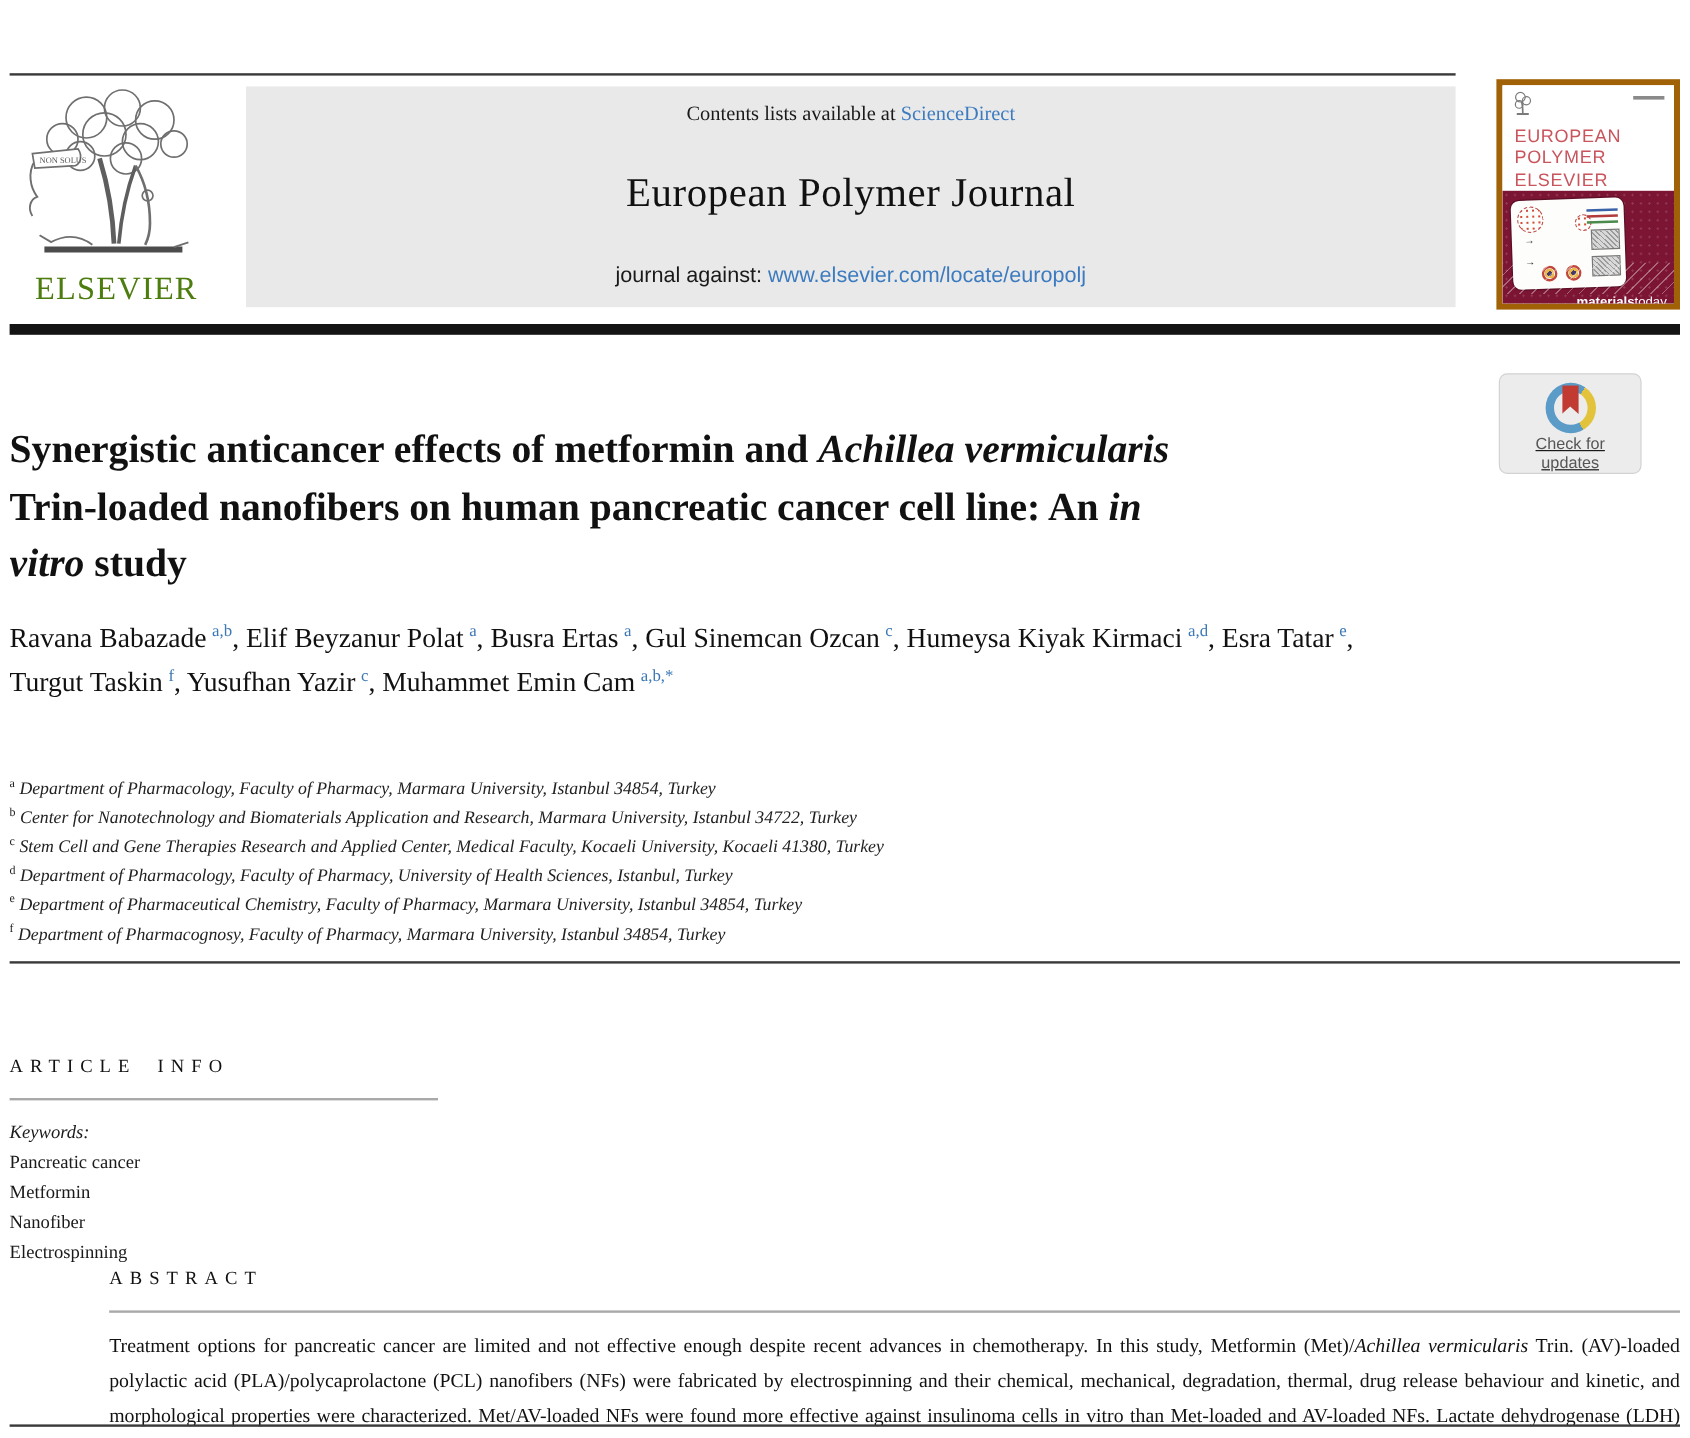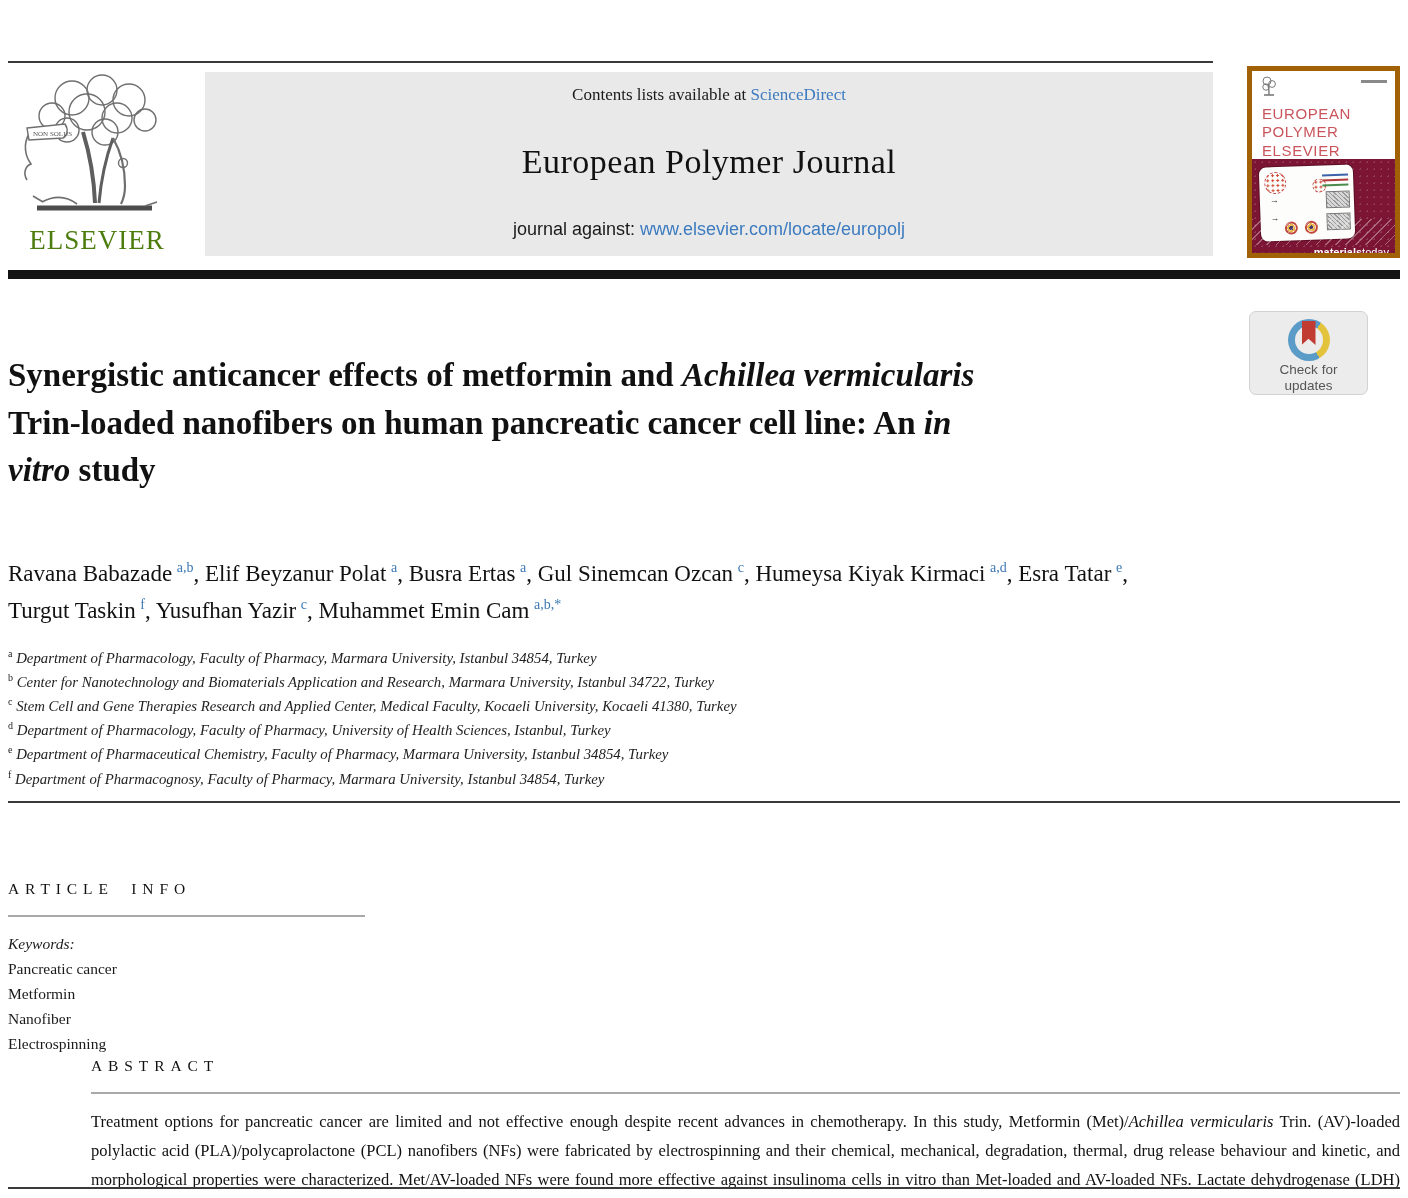--- a/index.html
+++ b/index.html
@@ -55,33 +55,33 @@
   .fl1 { left:24px; bottom:6px; } .fl2 { left:44px; bottom:6px; }
   .panel-arrow { position:absolute; font-size:9px; color:#333; }
   .pa1 { left:10px; top:28px; } .pa2 { left:10px; top:46px; }
   .cover-brand { position:absolute; right:6px; bottom:5px; font-family:"Liberation Sans", sans-serif;
     font-size:11px; color:#ffffff; }
   .cover-brand b { font-weight:bold; }
   .cover-brand-rule { position:absolute; right:6px; bottom:2px; width:64px; height:1px; background:rgba(255,255,255,0.8); }
 
   
   .updates { position:absolute; left:1249px; top:311px; width:119px; height:84px; background:#ececec;
-    border:1px solid #d2d2d2; border-radius:7px; text-align:center; cursor:pointer; }
+    border:1px solid #d2d2d2; border-radius:7px; text-align:center; cursor:pointer;text-decoration:underline; }
   .updates-ring { width:42px; height:42px; border-radius:50%; margin:7px auto 1px auto; position:relative;
     background:conic-gradient(from 150deg, #5b9bc8 0 68%, #e3c23c 68% 100%);
   }
   .updates-ring::before { content:""; position:absolute; left:7px; top:7px; width:28px; height:28px;
     border-radius:50%; background:#ececec; }
   .updates-mark { position:absolute; left:14px; top:2px; width:14px; height:24px; background:#c13b33;
     clip-path:polygon(0 0,100% 0,100% 100%,50% 74%,0 100%); }
   .updates-text { font-family:"Liberation Sans", sans-serif; font-size:13.5px; line-height:1.2; color:#555; }
 
   
   .title { position:absolute; left:8px; top:352px; width:1160px; font-size:33px; line-height:1.44; color:#111; }
-  .authors { position:absolute; left:8px; top:514px; width:1180px; font-size:23px; line-height:1.6; color:#111;margin-top:42px; }
+  .authors { position:absolute; left:8px; top:514px; width:1180px; font-size:23px; line-height:1.6; color:#111; }
   .authors sup { color:#3c78b5; font-size:14px; }
   .affils { position:absolute; left:8px; top:646px; font-style:italic; font-size:14.8px; line-height:1.63; color:#222; }
   .affils sup { font-style:normal; font-size:10px; color:#222; }
 
   
   .rule-mid { position:absolute; left:8px; top:801px; width:1392px; height:2px; background:#3a3a3a; }
   .rule-bottom { position:absolute; left:8px; top:1187px; width:1392px; height:2px; background:#3a3a3a; }
   .columns { position:absolute; left:8px; top:880px; width:1392px; display:flex;flex-direction:column; }
   .col-left { width:357px; flex:none; }
   .col-right { margin-left:83px; flex:1; }

